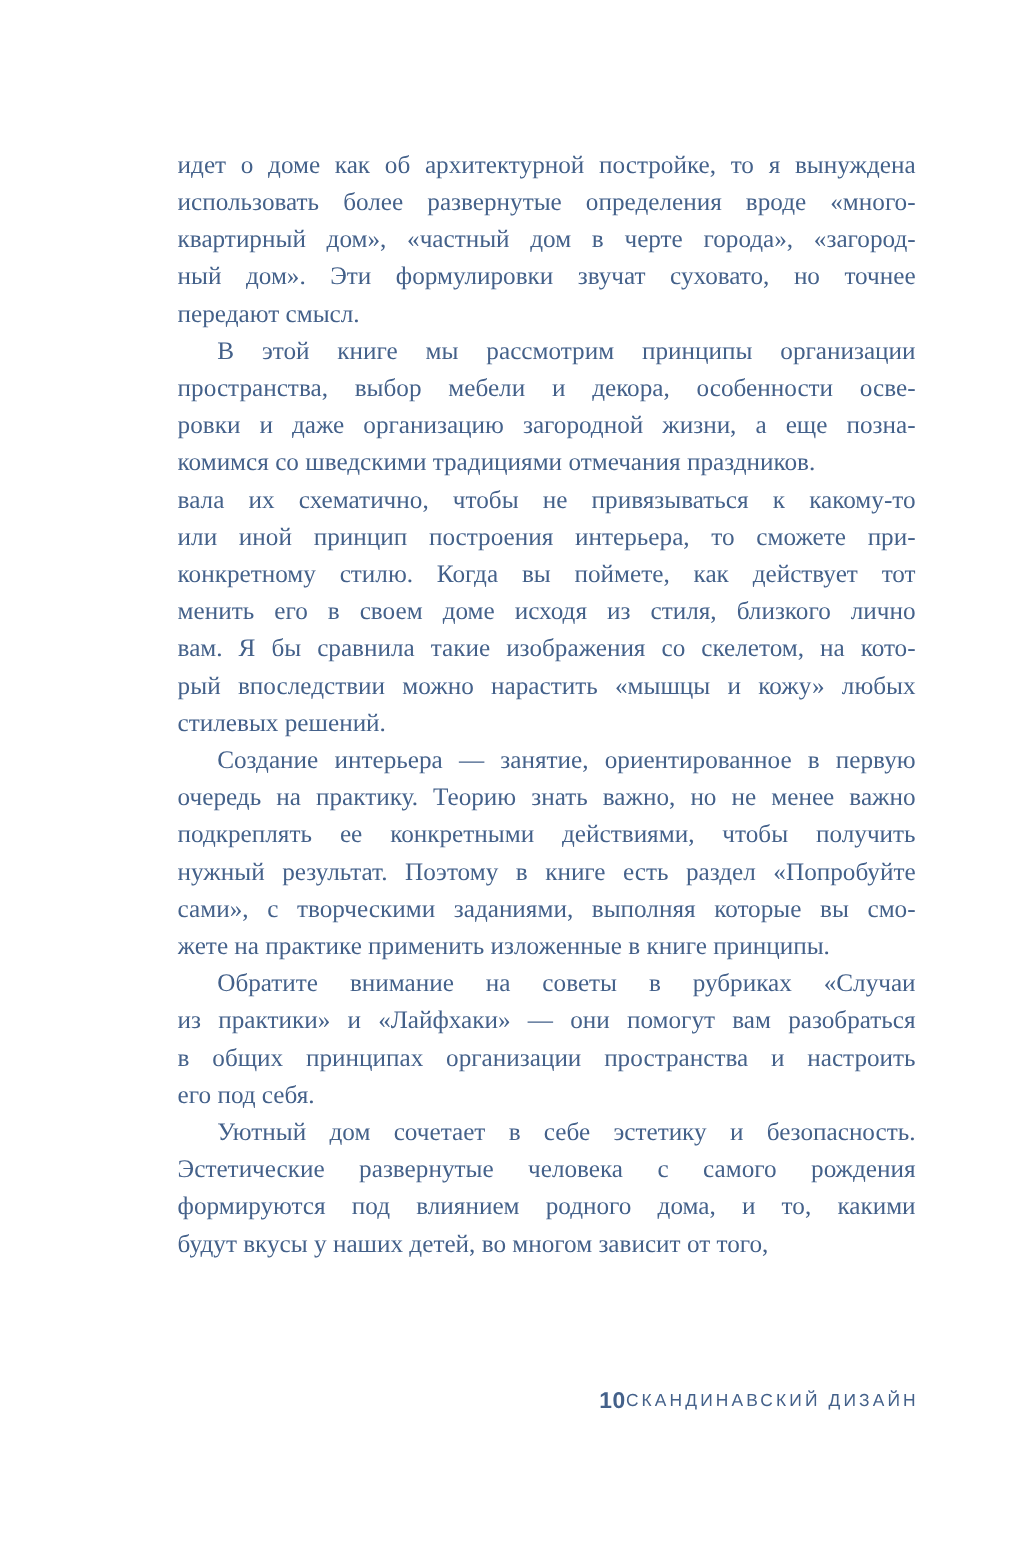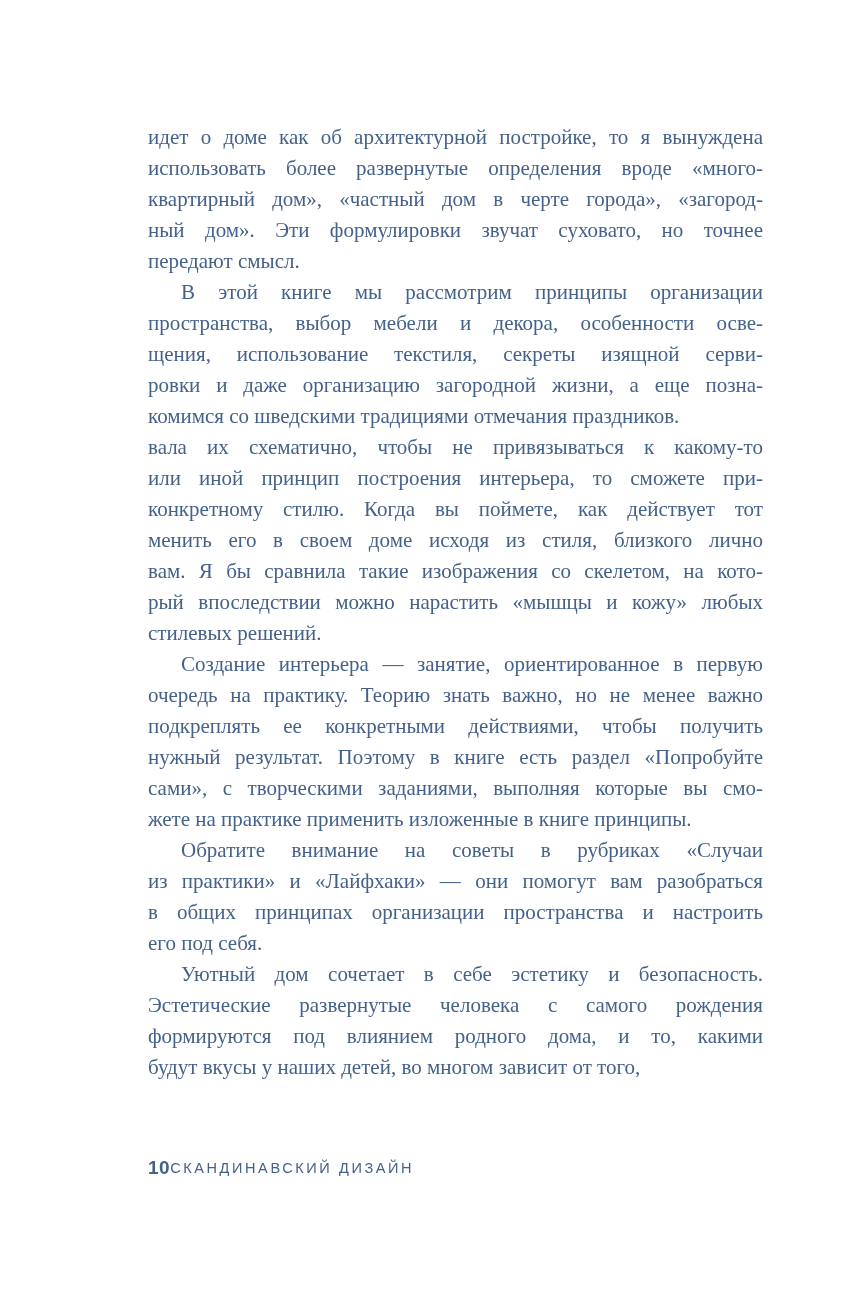--- a/index.html
+++ b/index.html
@@ -42,21 +42,21 @@
   .line.indent {
     text-indent: 33px;
   }
   .page-footer {
     position: absolute;
     left: 148px;
     top: 1154px;
     width: 615px;
     height: 28px;
     display: flex;
-    justify-content: flex-start;
+    justify-content: flex-end;
     align-items: center;
     color: var(--ink);
     font-family: "Liberation Sans", "DejaVu Sans", sans-serif;
   }
   .page-number {
     font-size: 19px;
     font-weight: 700;
     letter-spacing: 0.5px;
   }
   .running-title {
@@ -74,21 +74,20 @@
       <div class="paragraph">
         <div class="line">идет о доме как об архитектурной постройке, то я вынуждена</div>
         <div class="line">использовать более развернутые определения вроде «много-</div>
         <div class="line">квартирный дом», «частный дом в черте города», «загород-</div>
         <div class="line">ный дом». Эти формулировки звучат суховато, но точнее</div>
         <div class="line last">передают смысл.</div>
       </div>
       <div class="paragraph">
         <div class="line indent">В этой книге мы рассмотрим принципы организации</div>
         <div class="line">пространства, выбор мебели и декора, особенности осве-</div>
-        <div class="line">щения, использование текстиля, секреты изящной серви-</div>
         <div class="line">ровки и даже организацию загородной жизни, а еще позна-</div>
         <div class="line last">комимся со шведскими традициями отмечания праздников.</div>
       </div>
       <div class="paragraph">
         <div class="line">вала их схематично, чтобы не привязываться к какому-то</div>
         <div class="line">или иной принцип построения интерьера, то сможете при-</div>
         <div class="line">конкретному стилю. Когда вы поймете, как действует тот</div>
         <div class="line">менить его в своем доме исходя из стиля, близкого лично</div>
         <div class="line">вам. Я бы сравнила такие изображения со скелетом, на кото-</div>
         <div class="line">рый впоследствии можно нарастить «мышцы и кожу» любых</div>

